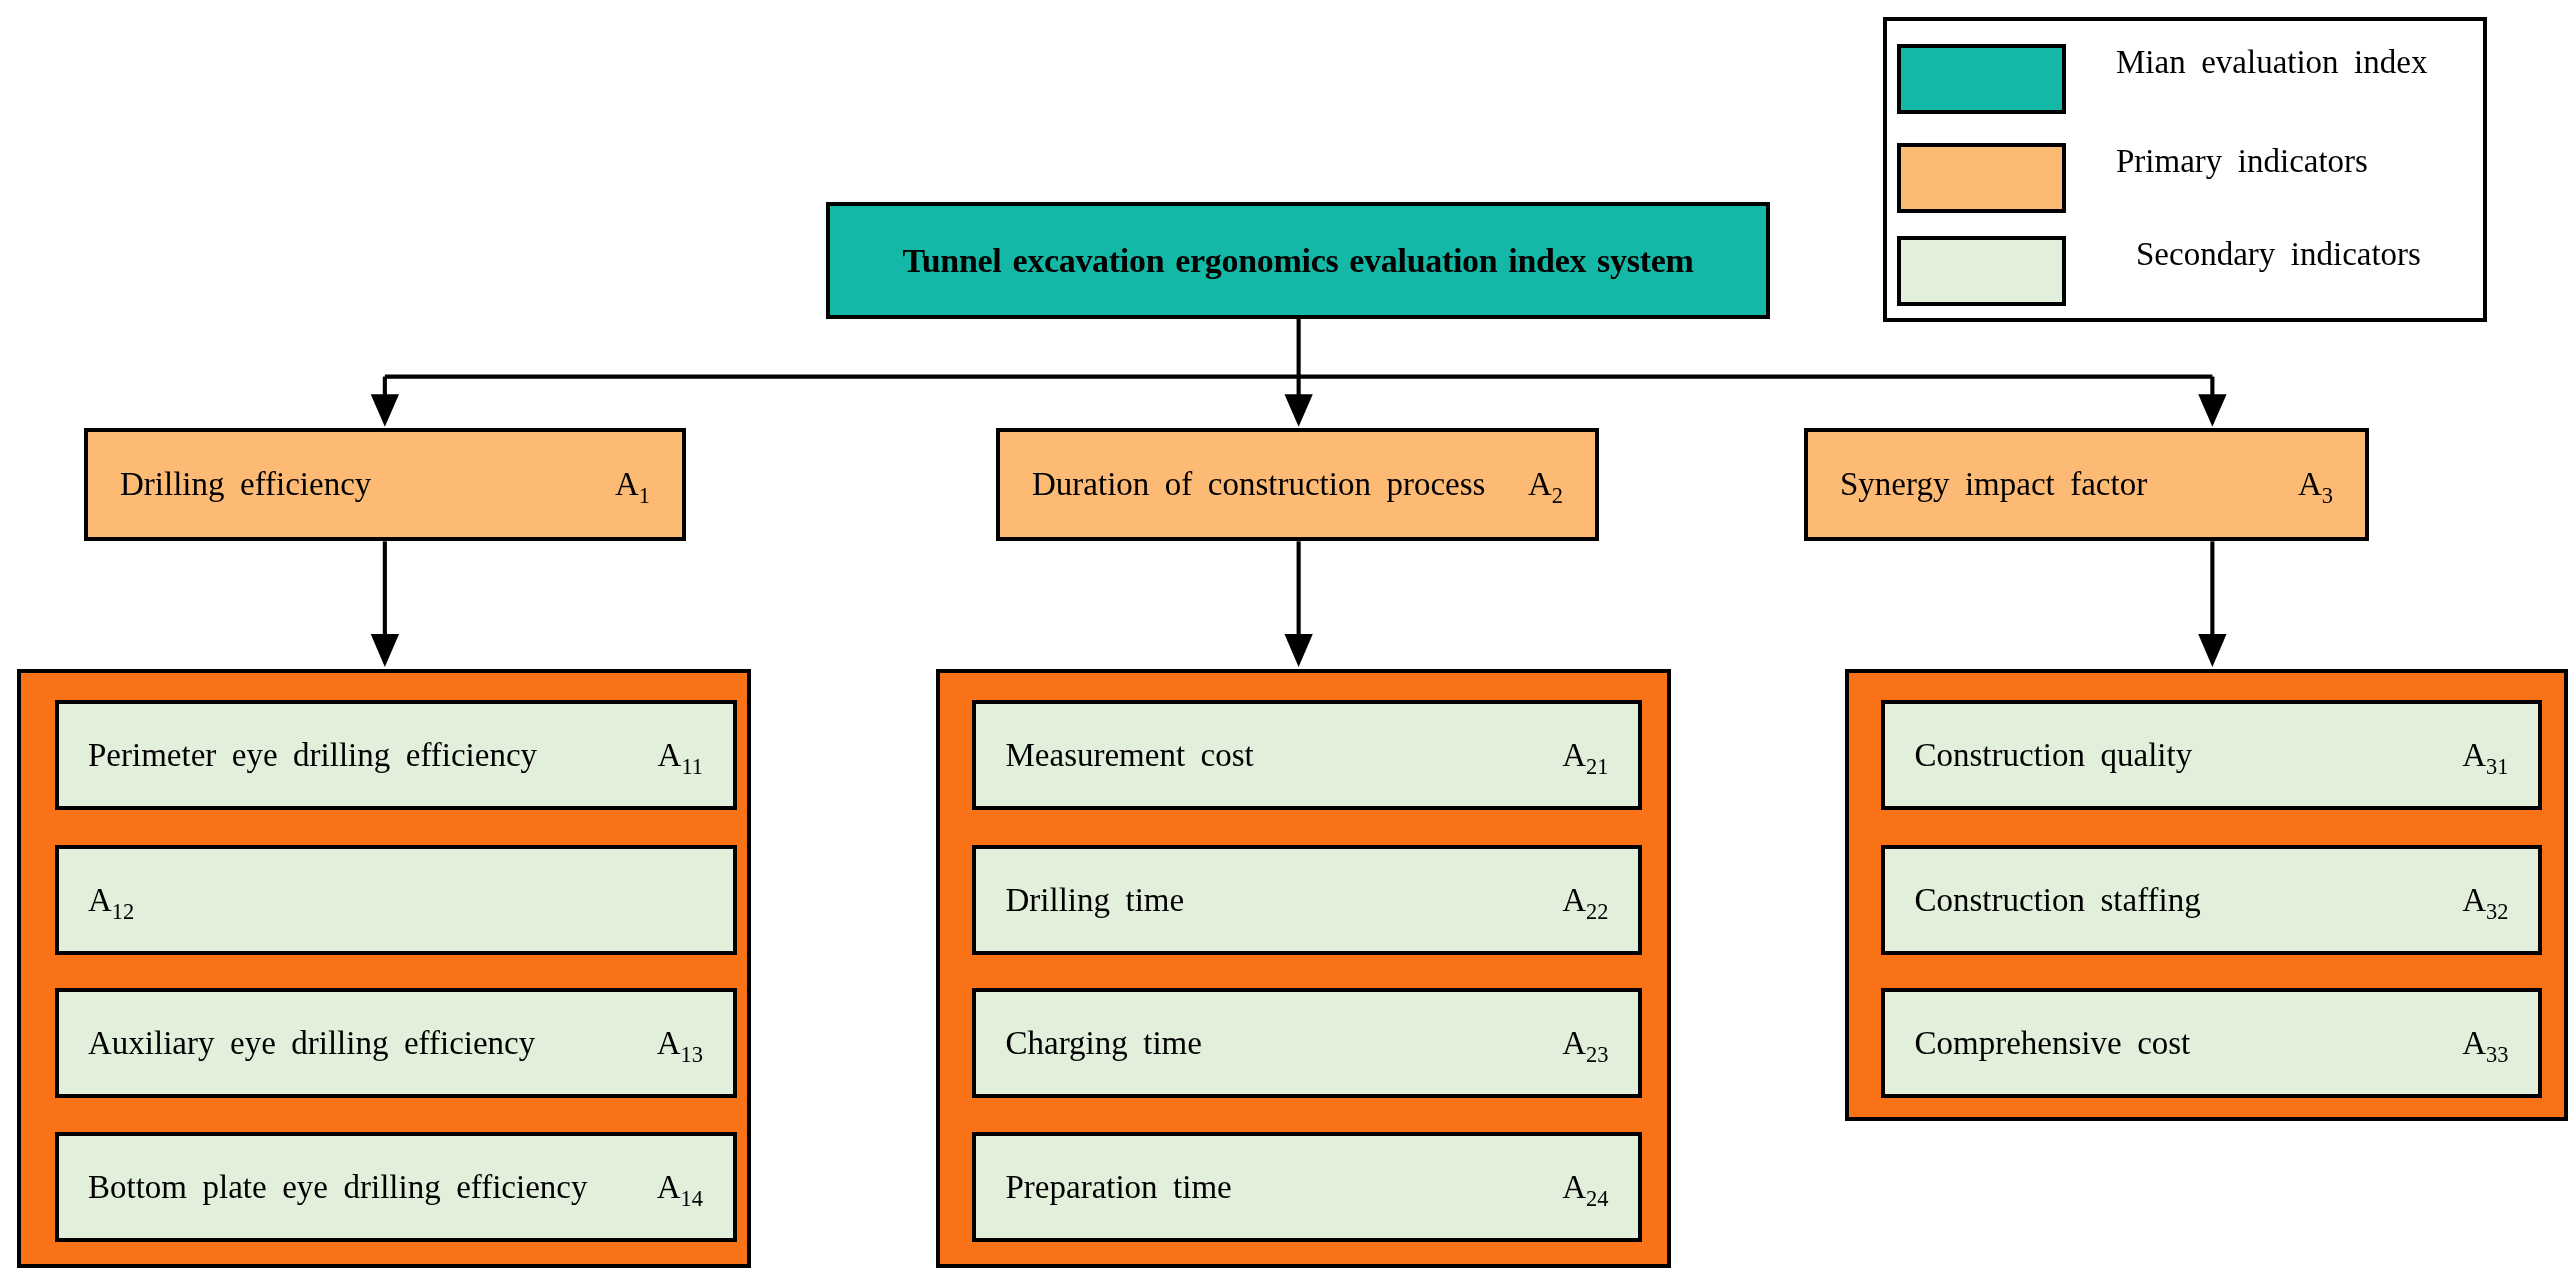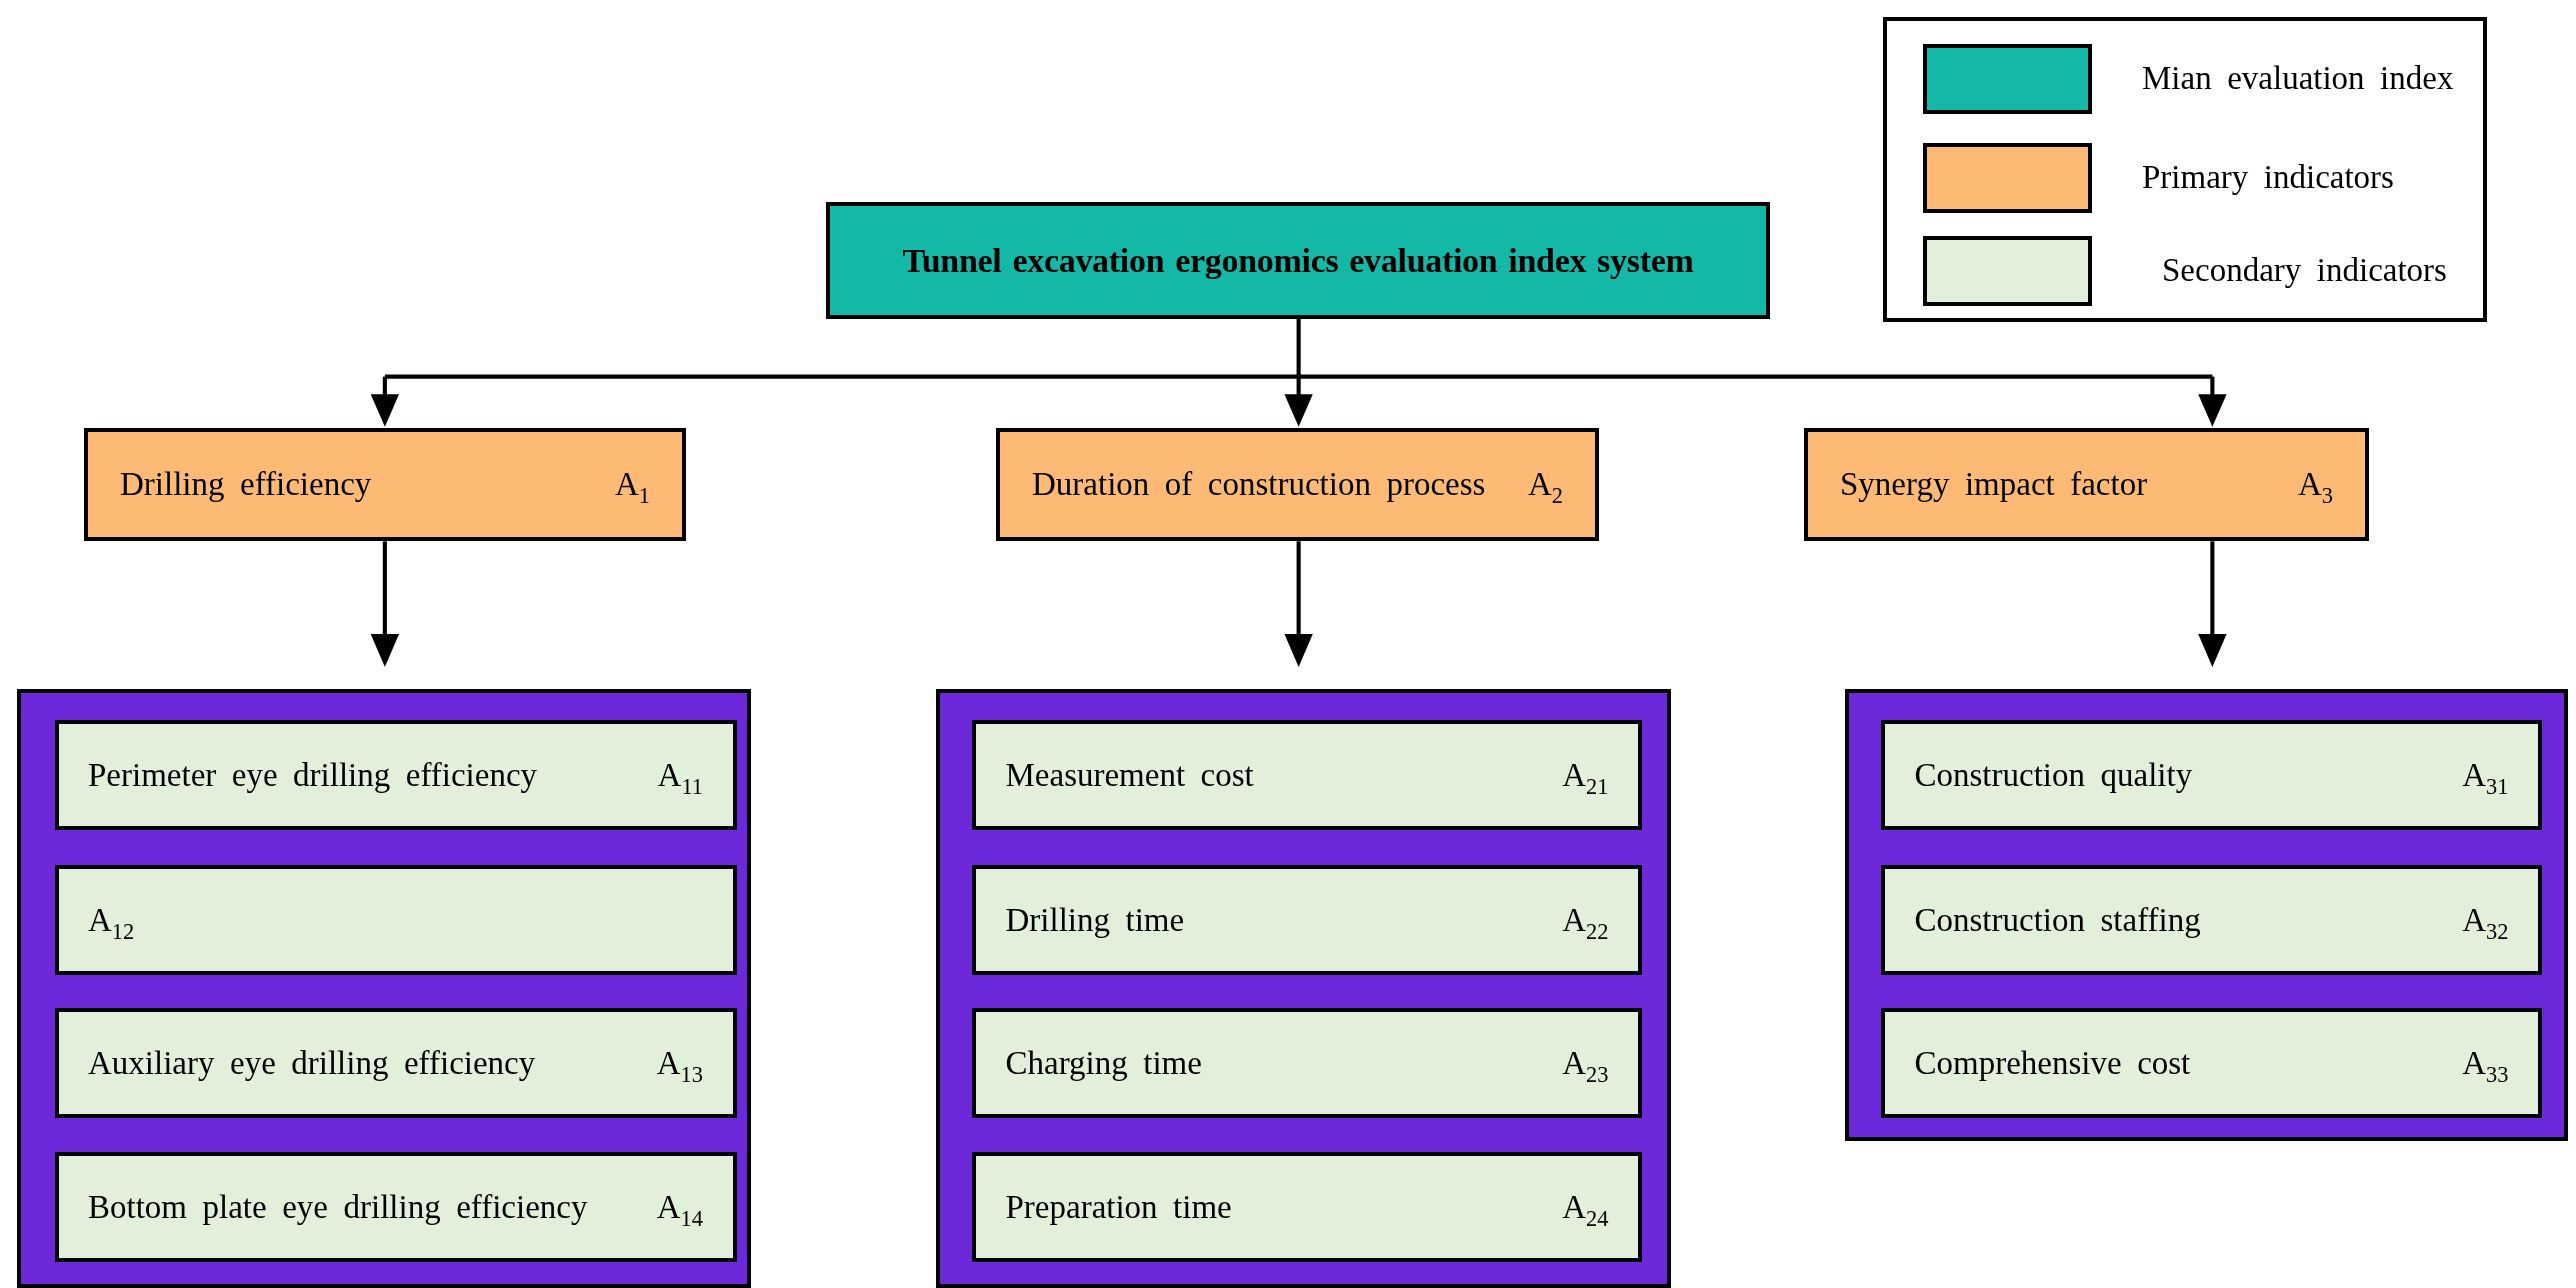--- a/index.html
+++ b/index.html
@@ -18,36 +18,36 @@
 
   #main-box{left:826px;top:202px;width:944px;height:117px;justify-content:center;}
   #main-box .title{font-size:34px;font-weight:bold;letter-spacing:-0.3px;white-space:nowrap;word-spacing:0.08em;}
 
   
   #branch-box-0{left:84px; top:428px;width:602px;height:113px;}
   #branch-box-1{left:996px;top:428px;width:603px;height:113px;}
   #branch-box-2{left:1804px;top:428px;width:565px;height:113px;}
 
   
-  .group{position:absolute;box-sizing:border-box;border:4.7px solid #000;background:#6d28d9;margin-top:20px;}
+  .group{position:absolute;box-sizing:border-box;border:4.7px solid #000;background:#f97316;}
   #group-0{left:16.5px;  top:669px;width:734px;height:599px;}
   #group-1{left:936px;top:669px;width:735px;height:599px;}
   #group-2{left:1845px;top:669px;width:723px;height:452px;}
 
   .leaf{position:absolute;box-sizing:border-box;border:4.7px solid #000;display:flex;align-items:center;}
   .leaf .node-label-row{padding:0 29.5px;}
   .row-0{top:27px;}  .row-1{top:172px;} .row-2{top:315px;} .row-3{top:459px;}
   .leaf{height:110px;}
   #group-0 .leaf{left:34px;width:682px;}
   #group-1 .leaf{left:32px;width:670px;}
   #group-2 .leaf{left:32px;width:661px;}
 
   
   #legend{position:absolute;left:1883px;top:16.5px;width:604px;height:305px;box-sizing:border-box;border:4.7px solid #000;background:#fff;}
-  .legend-item{position:absolute;left:36px;height:70px;display:flex;align-items:center;}
+  .legend-item{position:absolute;left:10px;height:70px;display:flex;}
   .legend-item-0{top:23px;} .legend-item-1{top:122px;} .legend-item-2{top:215px;gap:20px;}
   .legend-swatch{width:169px;height:70px;box-sizing:border-box;border:4.7px solid #000;flex:0 0 auto;}
   .legend-label{margin-left:50px;font-size:33px;word-spacing:0.22em;white-space:nowrap;}
 
   #connector-layer{position:absolute;left:0;top:0;width:2576px;height:1288px;pointer-events:none;}
 </style>
 </head>
 <body>
 
 <div id="stage">

